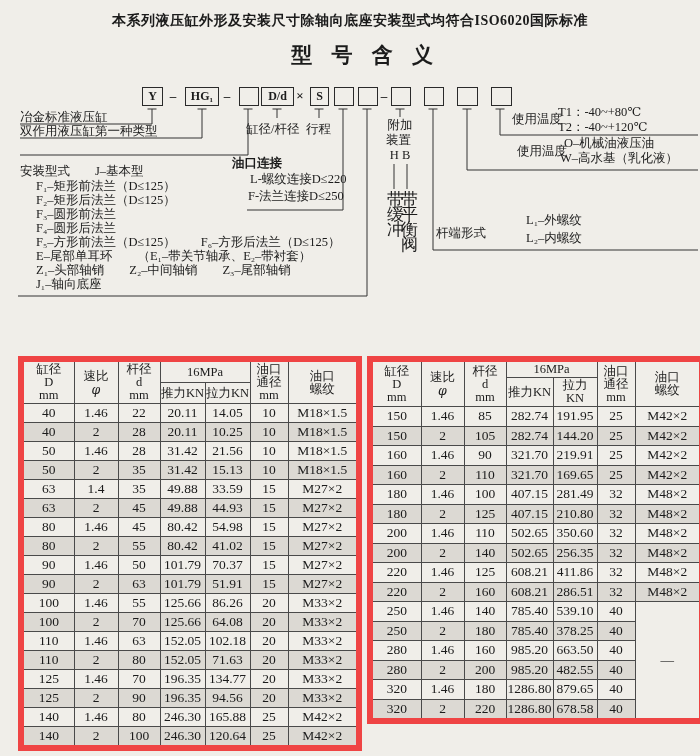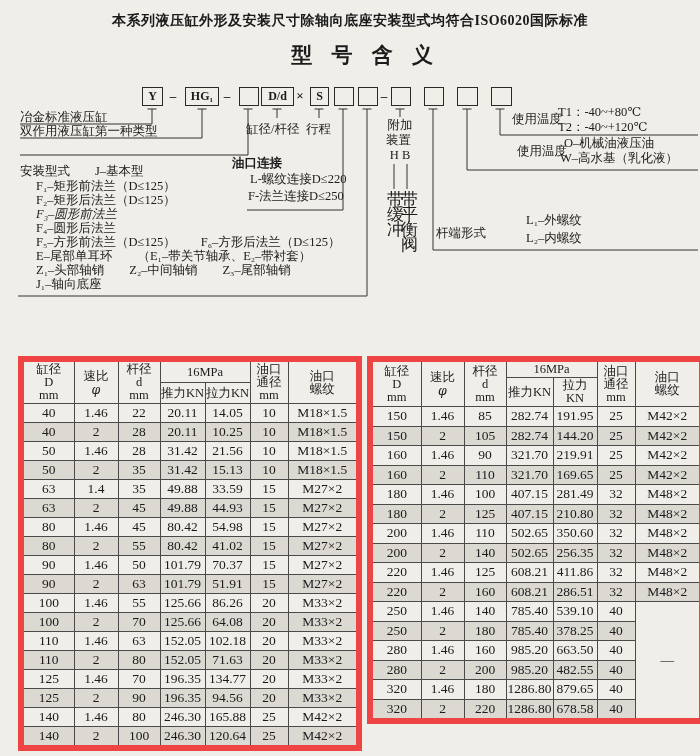--- a/index.html
+++ b/index.html
@@ -104,21 +104,21 @@
     <div class="mbox" style="left:491px;width:19px;"></div>
 
     <div class="dlabel" style="left:20px;top:30px;">冶金标准液压缸</div>
     <div class="dlabel" style="left:20px;top:44px;">双作用液压缸第一种类型</div>
     <div class="dlabel" style="left:246px;top:42px;">缸径/杆径</div>
     <div class="dlabel" style="left:306px;top:42px;">行程</div>
 
     <div class="dlabel" style="left:20px;top:84px;">安装型式　　J–基本型</div>
     <div class="dlabel" style="left:36px;top:99px;">F₁–矩形前法兰（D≤125）</div>
     <div class="dlabel" style="left:36px;top:113px;">F₂–矩形后法兰（D≤125）</div>
-    <div class="dlabel" style="left:36px;top:127px;font-style:italic;">F₃–圆形前法兰</div>
+    <div class="dlabel" style="left:36px;top:127px;">F₃–圆形前法兰</div>
     <div class="dlabel" style="left:36px;top:141px;">F₄–圆形后法兰</div>
     <div class="dlabel" style="left:36px;top:155px;">F₅–方形前法兰（D≤125）　　F₆–方形后法兰（D≤125）</div>
     <div class="dlabel" style="left:36px;top:169px;">E–尾部单耳环　　（E₁–带关节轴承、E₂–带衬套）</div>
     <div class="dlabel" style="left:36px;top:183px;">Z₁–头部轴销　　Z₂–中间轴销　　Z₃–尾部轴销</div>
     <div class="dlabel" style="left:36px;top:197px;">J₁–轴向底座</div>
 
     <div class="dlabel b" style="left:232px;top:76px;">油口连接</div>
     <div class="dlabel" style="left:250px;top:92px;">L-螺纹连接D≤220</div>
     <div class="dlabel" style="left:248px;top:109px;">F-法兰连接D≤250</div>
 

